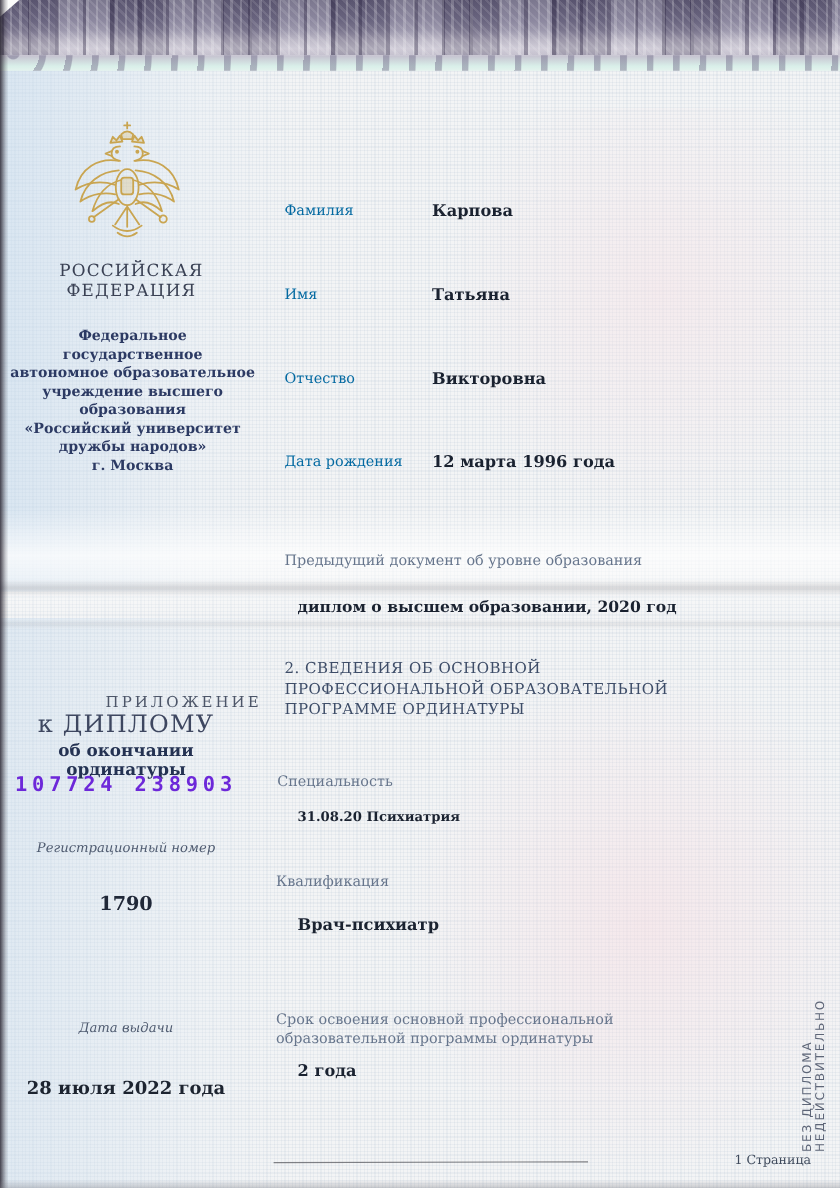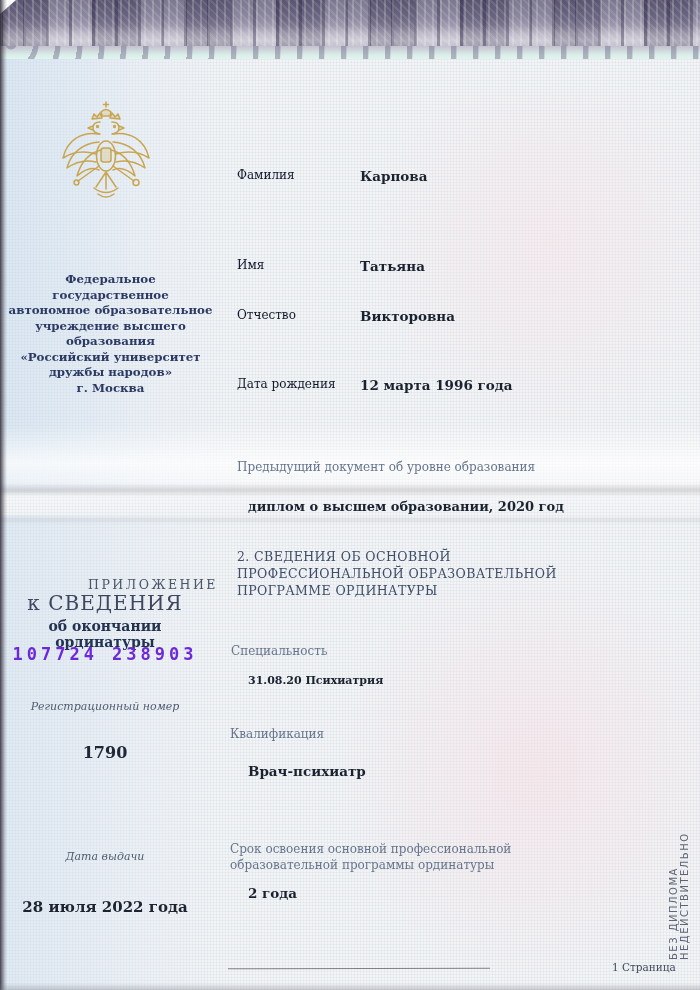--- a/index.html
+++ b/index.html
@@ -74,23 +74,23 @@
     color:#202838;font-weight:bold;font-size:16px;}
   .issue-label{position:absolute;left:5px;top:850px;width:200px;text-align:center;
     color:#4f5b70;font-style:italic;font-size:11px;}
   .issue-value{position:absolute;left:0px;top:898px;width:210px;text-align:center;
     color:#1d2430;font-weight:bold;font-size:15px;}
 
   
   .s1-title{position:absolute;left:237px;top:86px;width:390px;
     color:#3e4d68;font-size:12.5px;letter-spacing:0.4px;}
   .field{position:absolute;left:237px;width:420px;display:flex;}
-  .field .lbl{width:123px;color:#0f172a;font-size:12px;flex:none;}
+  .field .lbl{width:123px;color:#0369a1;font-size:12px;flex:none;}
   .field .val{color:#1a2230;font-weight:bold;font-size:13.5px;}
-  .f0{top:168px;} .f1{top:238px;margin-top:20px;} .f2{top:308px;} .f3{top:377px;}
+  .f0{top:168px;} .f1{top:238px;} .f2{top:308px;} .f3{top:377px;}
   .prev-label{position:absolute;left:237px;top:460px;width:360px;color:#66758c;font-size:12px;}
   .prev-value{position:absolute;left:248px;top:499px;width:360px;color:#1a2230;font-weight:bold;font-size:13px;}
   .s2-title{position:absolute;left:237px;top:549px;width:356px;
     color:#3e4d68;font-size:12.5px;letter-spacing:0.4px;line-height:1.35;}
   .spec-label{position:absolute;left:231px;top:644px;color:#66758c;font-size:12px;}
   .spec-value{position:absolute;left:248px;top:674px;color:#1a2230;font-weight:bold;font-size:11px;}
   .qual-label{position:absolute;left:230px;top:727px;color:#66758c;font-size:12px;}
   .qual-value{position:absolute;left:248px;top:763px;color:#1a2230;font-weight:bold;font-size:13.5px;}
   .dur-label{position:absolute;left:230px;top:841px;width:348px;color:#66758c;font-size:12px;line-height:1.35;}
   .dur-value{position:absolute;left:248px;top:885px;color:#1a2230;font-weight:bold;font-size:13.5px;}
@@ -155,29 +155,31 @@
         <path d="M57 66 L 78 81"></path>
           <circle cx="80" cy="82.5" r="3"></circle>
 
         <path d="M50 72 v17 M50 72 l-10 15 M50 72 l10 15"></path>
         <path d="M38 88 q12 9 24 0"></path>
         <path d="M42 94 q8 6 16 0"></path>
       </g>
     </svg>
   </div>
 
+  <div class="country">РОССИЙСКАЯ
+ФЕДЕРАЦИЯ</div>
   <div class="institution">Федеральное государственное
 автономное образовательное
 учреждение высшего образования
 «Российский университет
 дружбы народов»
 г. Москва</div>
 
   <div class="supp-1">ПРИЛОЖЕНИЕ</div>
-  <div class="supp-2">к СВЕДЕНИЯ</div>
+  <div class="supp-2">к ДИПЛОМУ</div>
   <div class="supp-3">об окончании ординатуры</div>
   <div class="serial">107724 238903</div>
 
   <div class="reg-label">Регистрационный номер</div>
   <div class="reg-value">1790</div>
   <div class="issue-label">Дата выдачи</div>
   <div class="issue-value">28 июля 2022 года</div>
 
 
   <div class="field f0">

